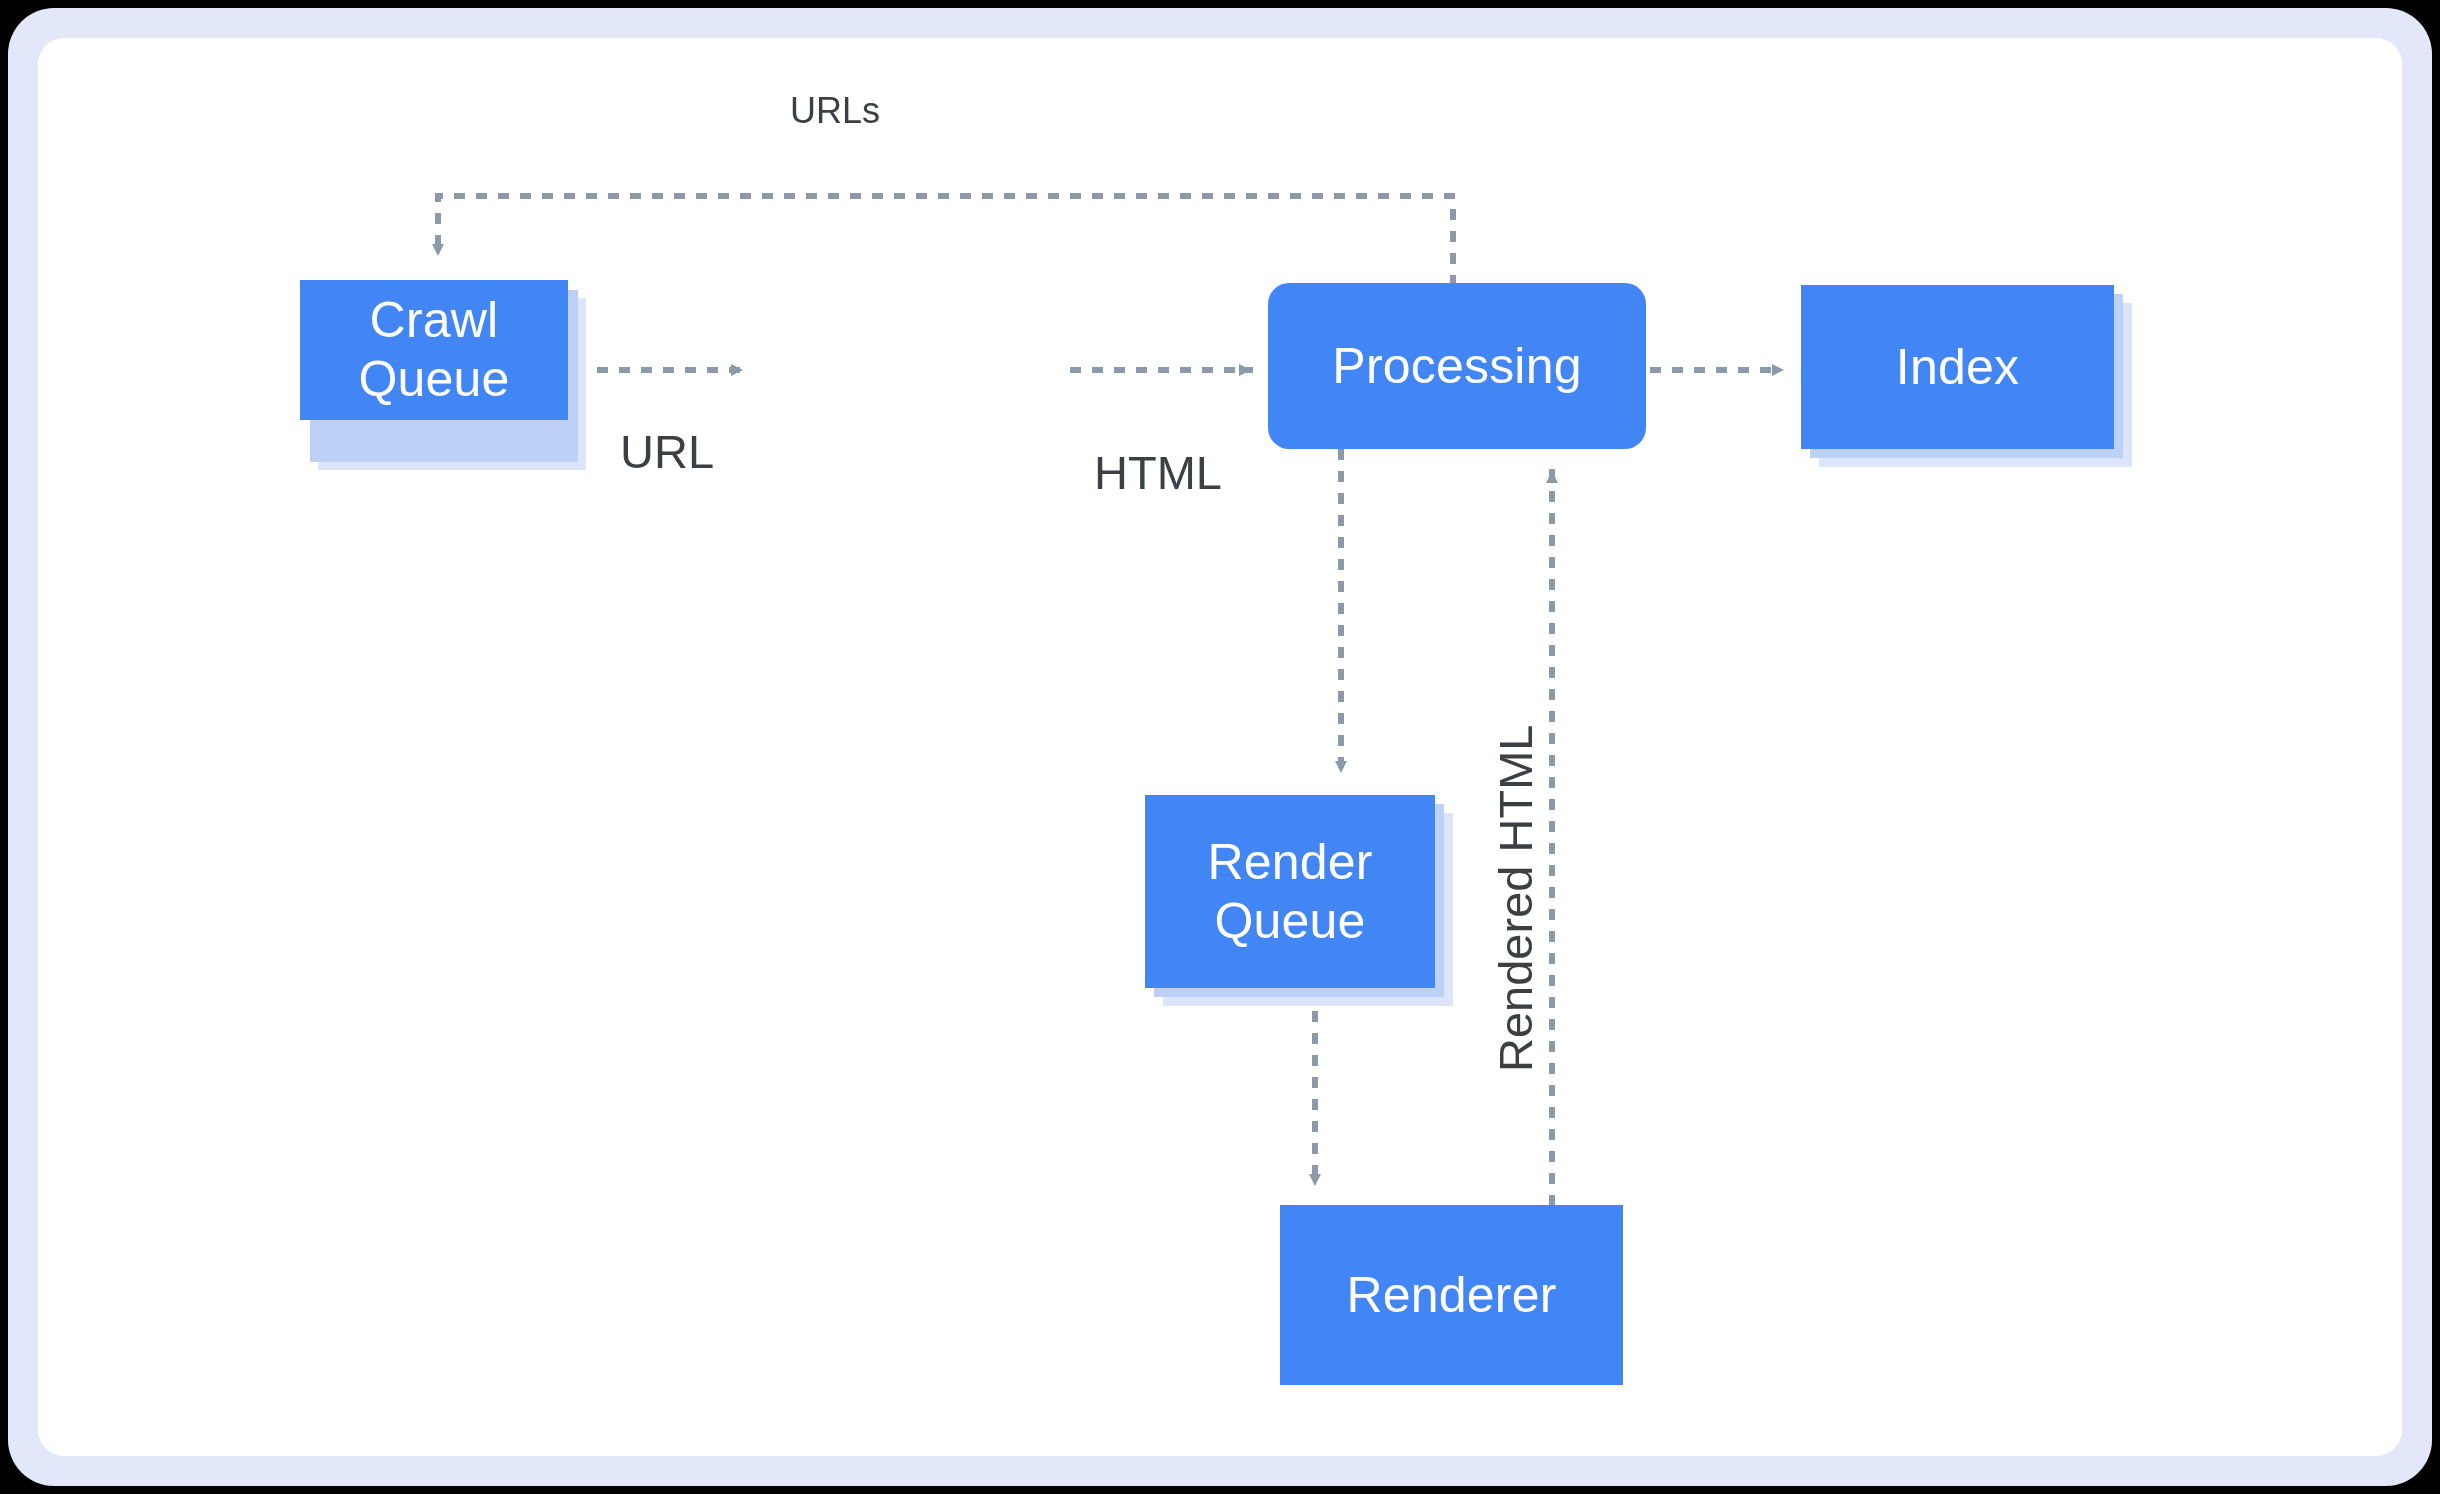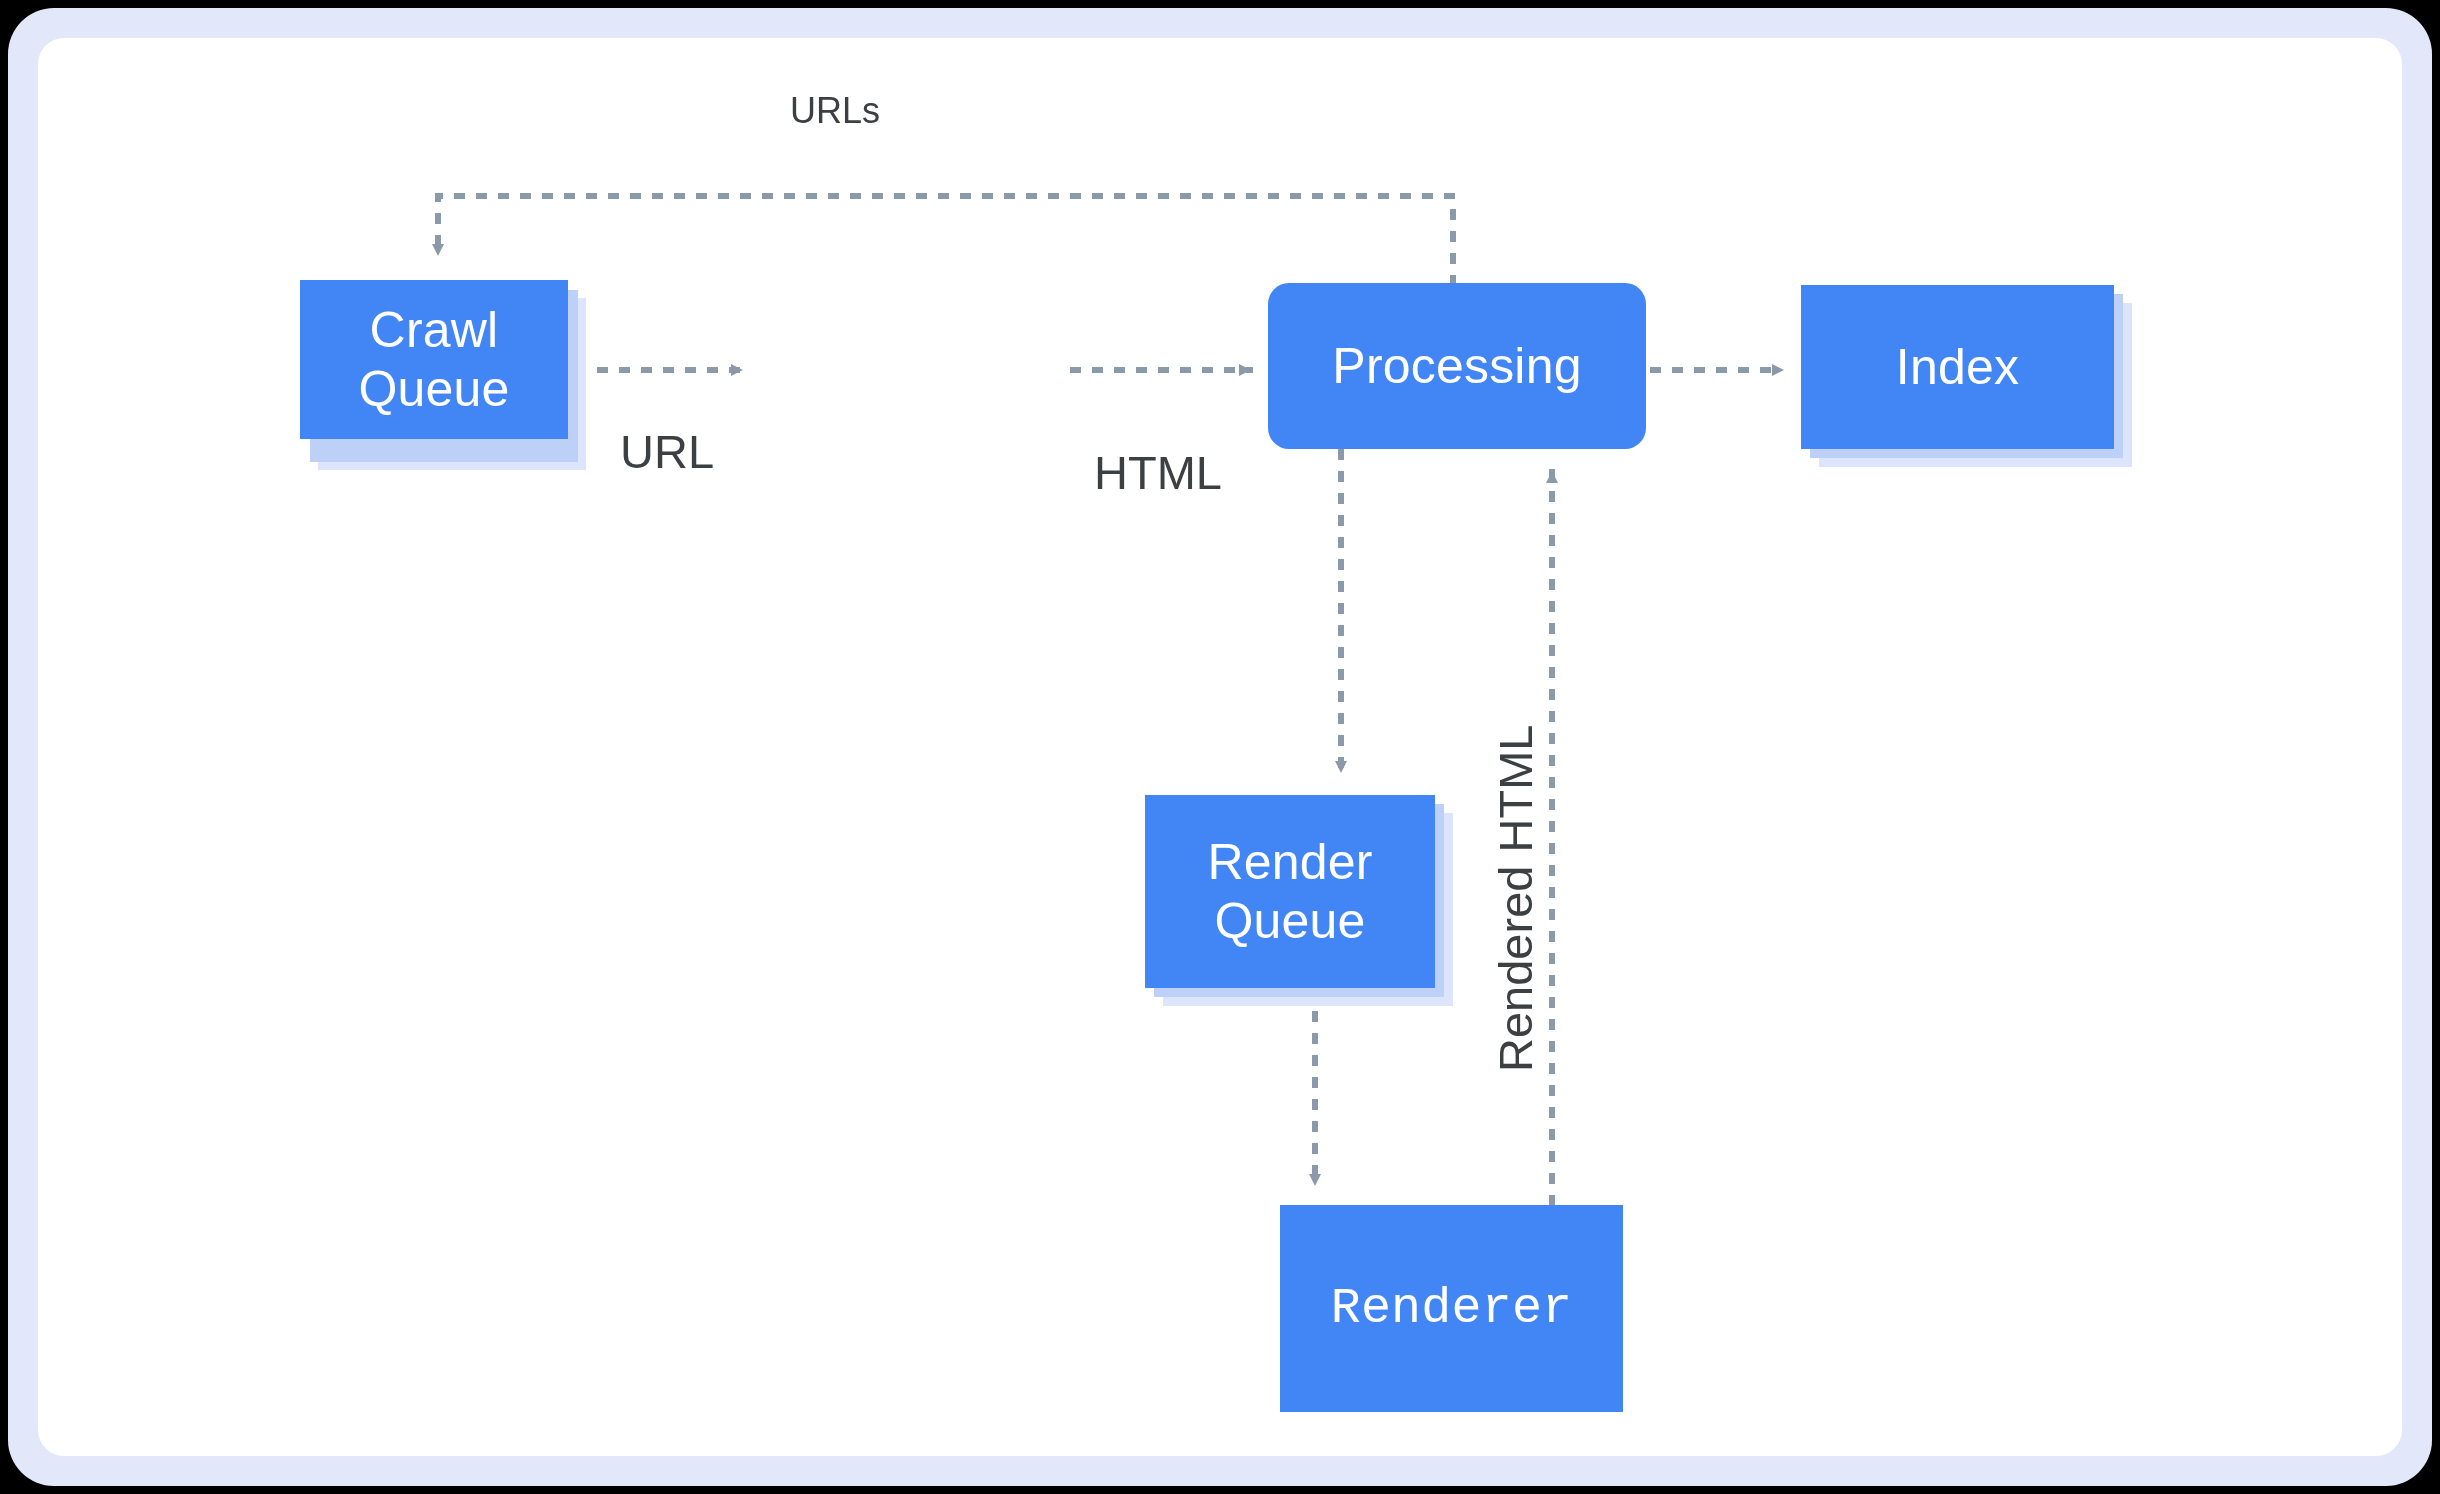--- a/index.html
+++ b/index.html
@@ -112,21 +112,21 @@
       <path d="M 1341,452 L 1341,772" marker-end="url(#ah-down)"></path>
 
       <path d="M 1315,992 L 1315,1185" marker-end="url(#ah-down)"></path>
 
       <path d="M 1552,1203 L 1552,472" marker-end="url(#ah-up)"></path>
     </g>
   </svg>
 
   <div class="shadow-l2" style="left:318px; top:298px; width:268px; height:172px;"></div>
   <div class="shadow-l1" style="left:310px; top:290px; width:268px; height:172px;"></div>
-  <div class="node" style="left:300px; top:280px; width:268px; height:159px; font-size:50px;">
+  <div class="node" style="left:300px; top:280px; width:268px; height:140px; font-size:50px;">
     <div>
       <div>Crawl</div>
       <div>Queue</div>
     </div>
   </div>
 
 
   <div class="node" style="left:1268px; top:283px; width:378px; height:166px; font-size:50px;border-radius:21px;">
     <div>Processing</div>
   </div>
@@ -139,21 +139,21 @@
 
   <div class="shadow-l2" style="left:1163px; top:813px; width:290px; height:193px;"></div>
   <div class="shadow-l1" style="left:1154px; top:804px; width:290px; height:193px;"></div>
   <div class="node" style="left:1145px; top:795px; width:290px; height:193px; font-size:50px;justify-content:center;">
     <div>
       <div>Render</div>
       <div>Queue</div>
     </div>
   </div>
 
-  <div class="node" style="left:1280px; top:1205px; width:343px; height:207px; font-size:50px;font-family:Liberation Mono, monospace;">
+  <div class="node" style="left:1280px; top:1205px; width:343px; height:180px; font-size:50px;">
     <div>Renderer</div>
   </div>
 
   <div class="edge-label" style="left:790px; top:90px; font-size:36px;">URLs</div>
 
   <div class="edge-label" style="left:620px; top:424px; font-size:47px;">URL</div>
 
   <div class="edge-label" style="left:1094px; top:424px; font-size:47px;margin-top:21px;">HTML</div>
 
   <div class="edge-label rot-label" style="left:1488px; top:1072px; font-size:47px;">Rendered HTML</div>

